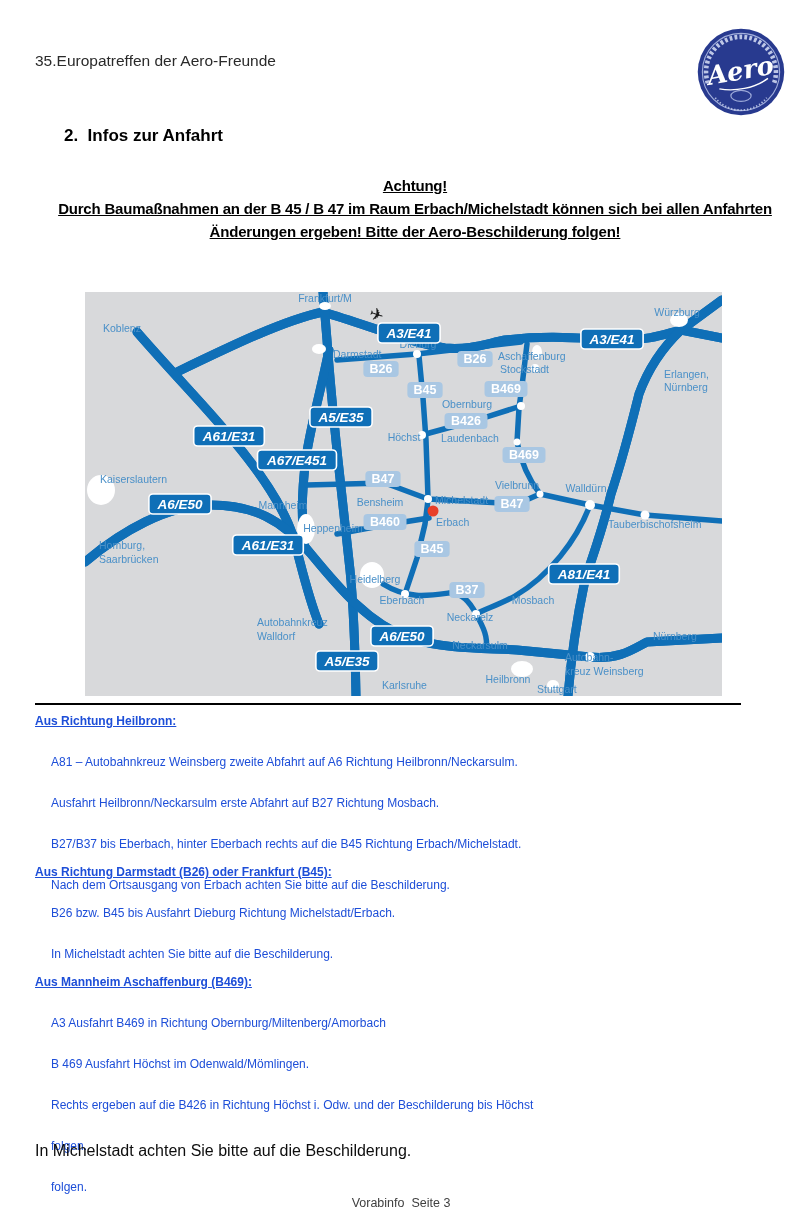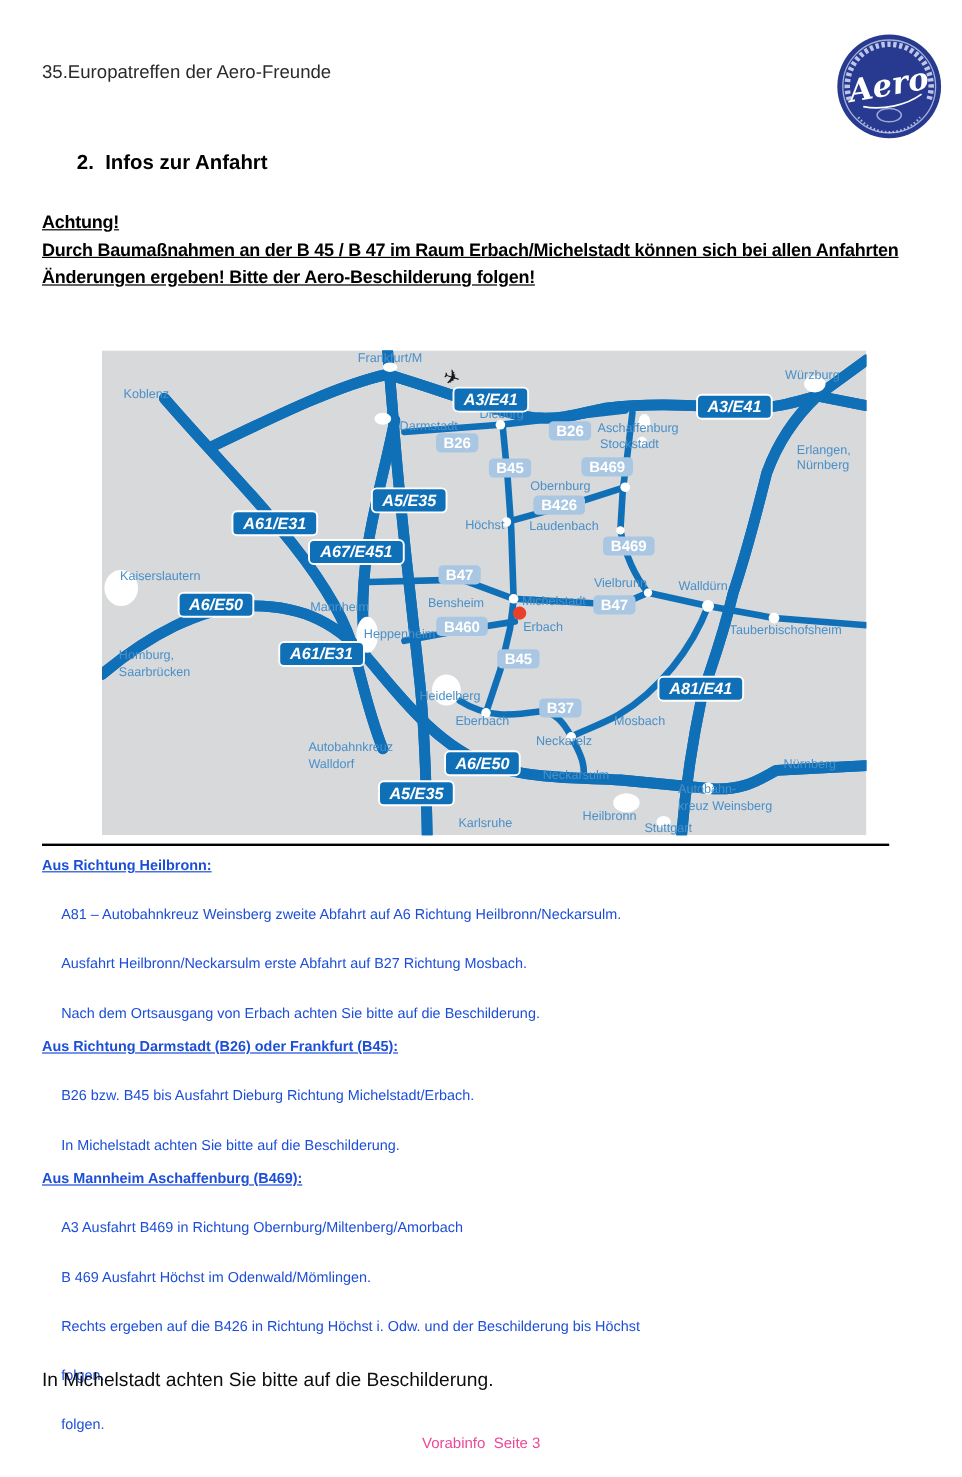--- a/index.html
+++ b/index.html
@@ -6,29 +6,29 @@
   body{
     width:802px;height:1231px;background:#ffffff;position:relative;
     font-family:"Liberation Sans",sans-serif;color:#111;overflow:hidden;
   }
   .abs{position:absolute;}
   .header-title{left:35px;top:52px;font-size:15.5px;color:#2a2a2a;}
   .logo-wrap{left:694px;top:26px;width:94px;height:92px;}
   .heading2{left:64px;top:126px;font-size:17px;font-weight:bold;white-space:pre-wrap;color:#000;}
   .warning{left:35px;top:174px;width:760px;font-size:15px;font-weight:bold;
     line-height:23px;letter-spacing:-0.2px;color:#000;}
-  .warning div{text-decoration:underline;}
+  .warning div{text-decoration:underline;text-align:center;}
   .map-box{left:85px;top:292px;width:637px;height:404px;}
   .divider{left:35px;top:703px;width:706px;height:2px;background:#000;}
   .section{left:35px;width:760px;font-size:12px;line-height:25px;color:#1d4ed8;}
   .section .sec-heading{font-weight:bold;text-decoration:underline;margin:0;}
   .section p{margin:16px;}
   .sec1{top:709px;} .sec2{top:860px;} .sec3{top:970px;}
   .closing{left:35px;top:1142px;width:760px;font-size:16px;color:#0d0d0d;}
-  .footer{left:0;top:1196px;width:802px;text-align:center;font-size:12.5px;color:#ec4899;white-space:pre-wrap;}
+  .footer{left:0;top:1196px;width:802px;text-align:center;font-size:12.5px;color:#404040;white-space:pre-wrap;}
 </style>
 <style>.aroad{stroke:#0f6fb7;stroke-width:9px;}.acenter{stroke:#ffffff;stroke-width:1.3px;fill:none;}.broad{stroke:#0f6fb7;stroke-width:5.5px;}</style></head>
 <body>
 
 <div class="abs header-title">35.Europatreffen der Aero-Freunde</div>
 
 <div class="abs logo-wrap">
   <svg width="94" height="92" viewBox="0 0 100 100">
     <circle cx="50" cy="50" r="47" fill="#283a8f"></circle>
     <circle cx="50" cy="50" r="42" fill="none" stroke="#b9c4ea" stroke-width="1.2" opacity="0.85"></circle>
@@ -228,20 +228,21 @@
   </svg>
 </div>
 
 <div class="abs divider"></div>
 
 <div class="abs section sec1">
   <p class="sec-heading">Aus Richtung Heilbronn:</p>
   <div>
       <p>A81 – Autobahnkreuz Weinsberg zweite Abfahrt auf A6 Richtung Heilbronn/Neckarsulm.</p>
       <p>Ausfahrt Heilbronn/Neckarsulm erste Abfahrt auf B27 Richtung Mosbach.</p>
+      <p>B27/B37 bis Eberbach, hinter Eberbach rechts auf die B45 Richtung Erbach/Michelstadt.</p>
       <p>Nach dem Ortsausgang von Erbach achten Sie bitte auf die Beschilderung.</p>
     </div>
 </div>
 
 <div class="abs section sec2">
   <p class="sec-heading">Aus Richtung Darmstadt (B26) oder Frankfurt (B45):</p>
   <div>
       <p>B26 bzw. B45 bis Ausfahrt Dieburg Richtung Michelstadt/Erbach.</p>
       <p>In Michelstadt achten Sie bitte auf die Beschilderung.</p>
     </div>

